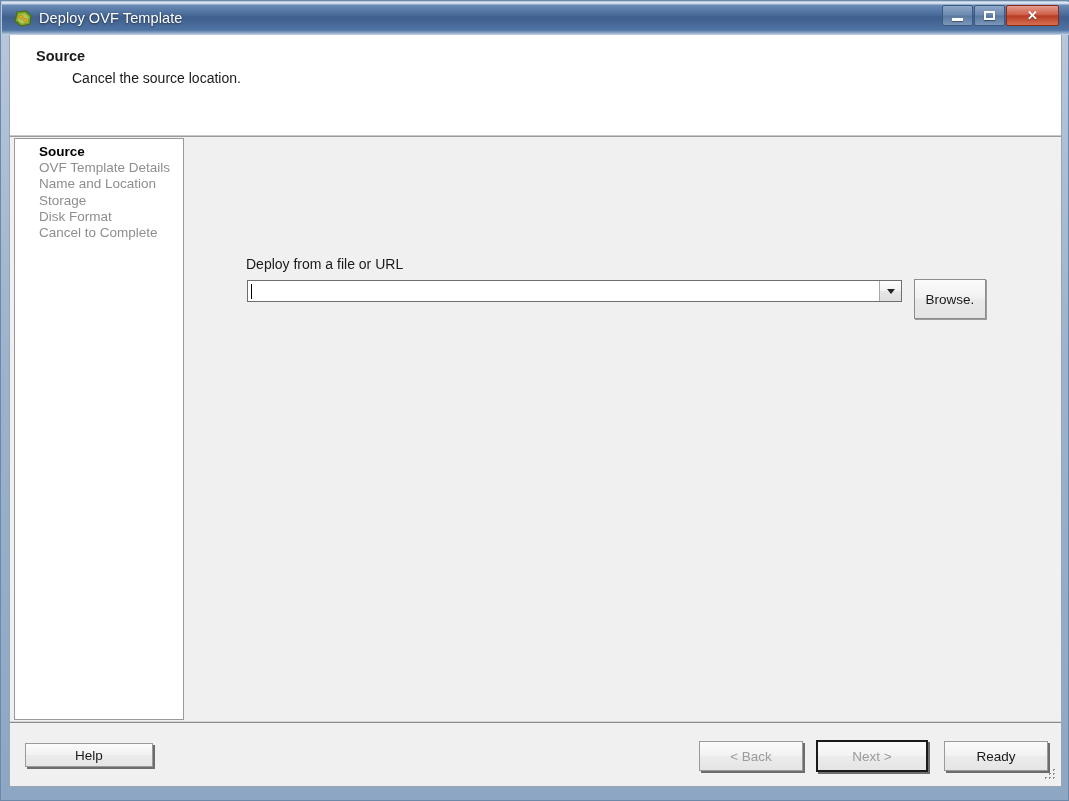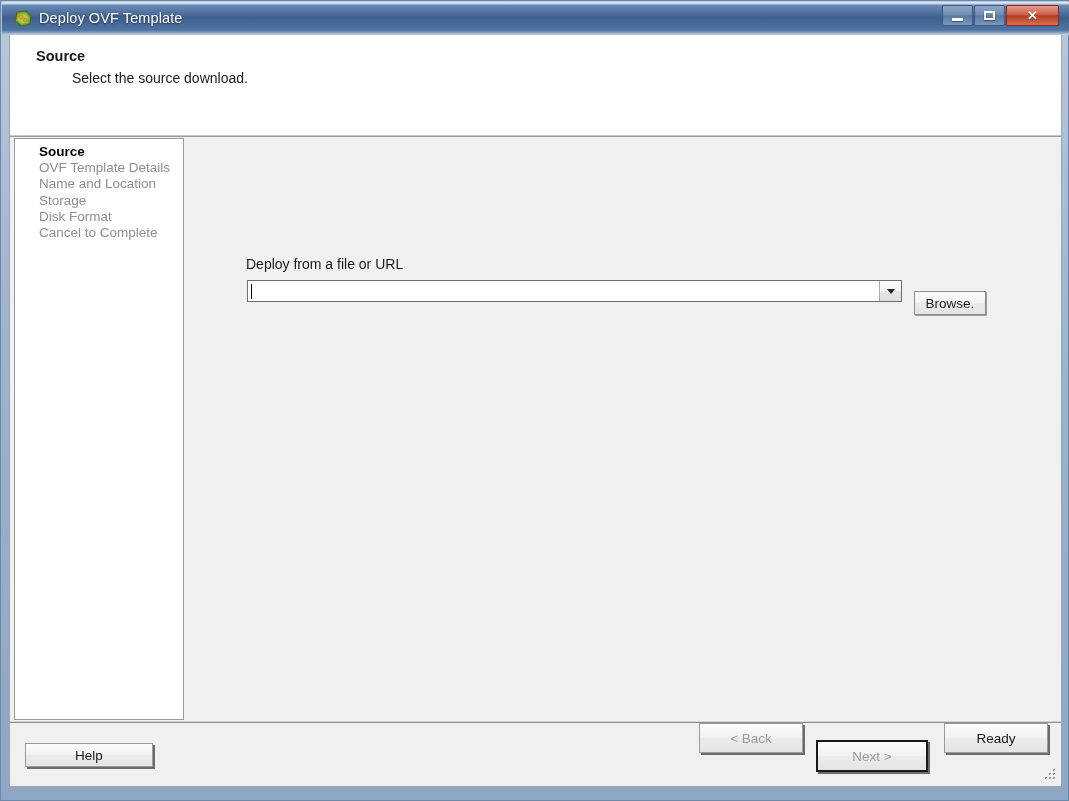--- a/index.html
+++ b/index.html
@@ -257,30 +257,29 @@
     width: 0; height: 0;
     border-left: 4px solid transparent;
     border-right: 4px solid transparent;
     border-top: 5px solid #222222;
   }
 
   
   #browse-btn {
     position: absolute;
     left: 728px; top: 142px;
-    width: 72px; height: 24px;
+    width: 72px; height: 40px;
     background: linear-gradient(to bottom, #fbfbfb 0%, #f1f1f1 48%, #eaeaea 52%, #e4e4e4 100%);
     border: 1px solid #8d8d8d;
     box-sizing: border-box;
     font-size: 13.5px;
     color: #1a1a1a;
     display: flex; align-items: center; justify-content: center;
     cursor: default;
     box-shadow: 1px 1px 0 rgba(0,0,0,0.35);
-    margin-top: 12px;
   }
 
   
   #description {
     position: absolute;
     left: 60px; top: 175px;
     width: 700px;
     font-size: 13.7px;
     line-height: 17px;
     color: #1a1a1a;
@@ -301,21 +300,21 @@
   }
   #footer {
     position: absolute;
     left: 0; top: 688px;
     width: 1051px;
     height: 62px;
     background: #f0f0f0;
   }
   .fbtn {
     position: absolute;
-    top: 0;
+    top: 18px;
     height: 30px;
     background: linear-gradient(to bottom, #fbfbfb 0%, #f2f2f2 48%, #ebebeb 52%, #e5e5e5 100%);
     border: 1px solid #9a9a9a;
     box-sizing: border-box;
     font-size: 13.5px;
     color: #1a1a1a;
     display: flex; align-items: center; justify-content: center;
     cursor: default;
     box-shadow: 2px 2px 0 rgba(0,0,0,0.55);
   }
@@ -364,21 +363,21 @@
     </div>
     <div class="winbtn" id="btn-close">
       <div class="glyph close-x">✕</div>
     </div>
   </div>
 
   <div id="client">
 
     <div id="header">
       <div id="header-title">Source</div>
-      <div id="header-subtitle">Select the source download.</div>
+      <div id="header-subtitle">Cancel the source location.</div>
     </div>
     <div id="header-sep"></div>
     <div id="header-sep2"></div>
 
     <div id="body-area">
 
       <div id="sidebar">
         <div id="sidebar-list">
           <div class="side-item active">Source</div>
           <div class="side-item">OVF Template Details</div>

